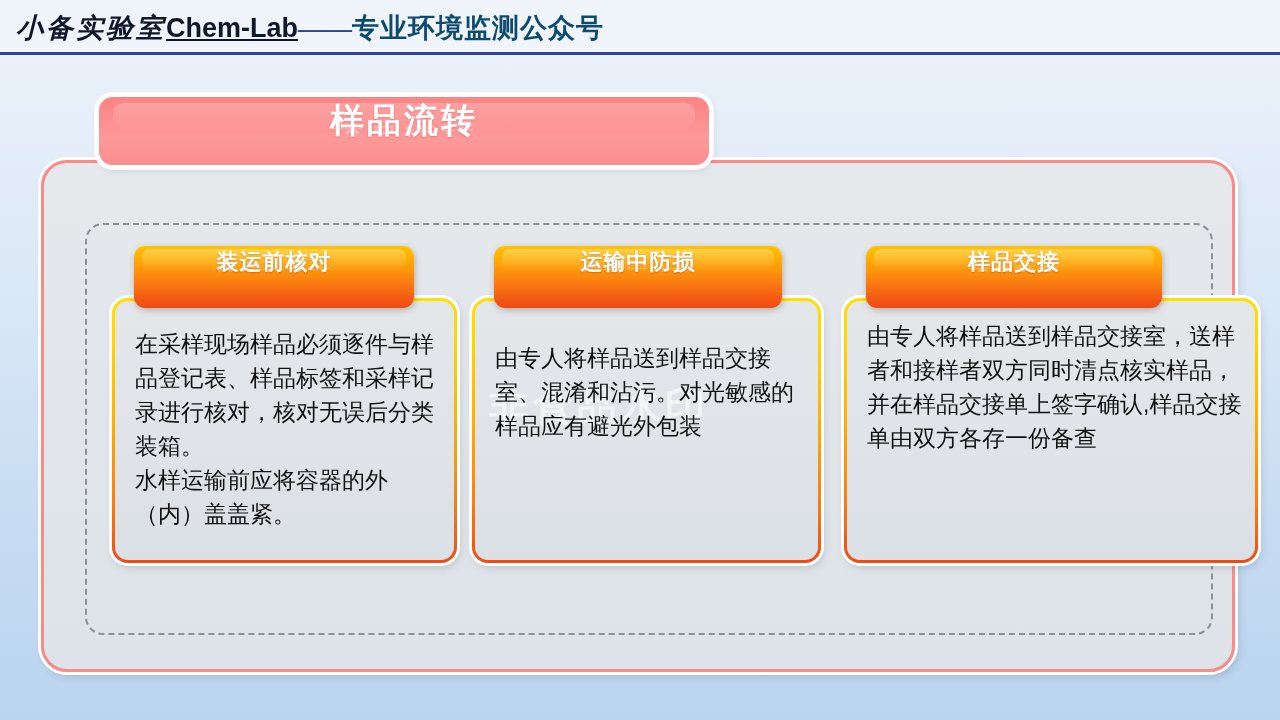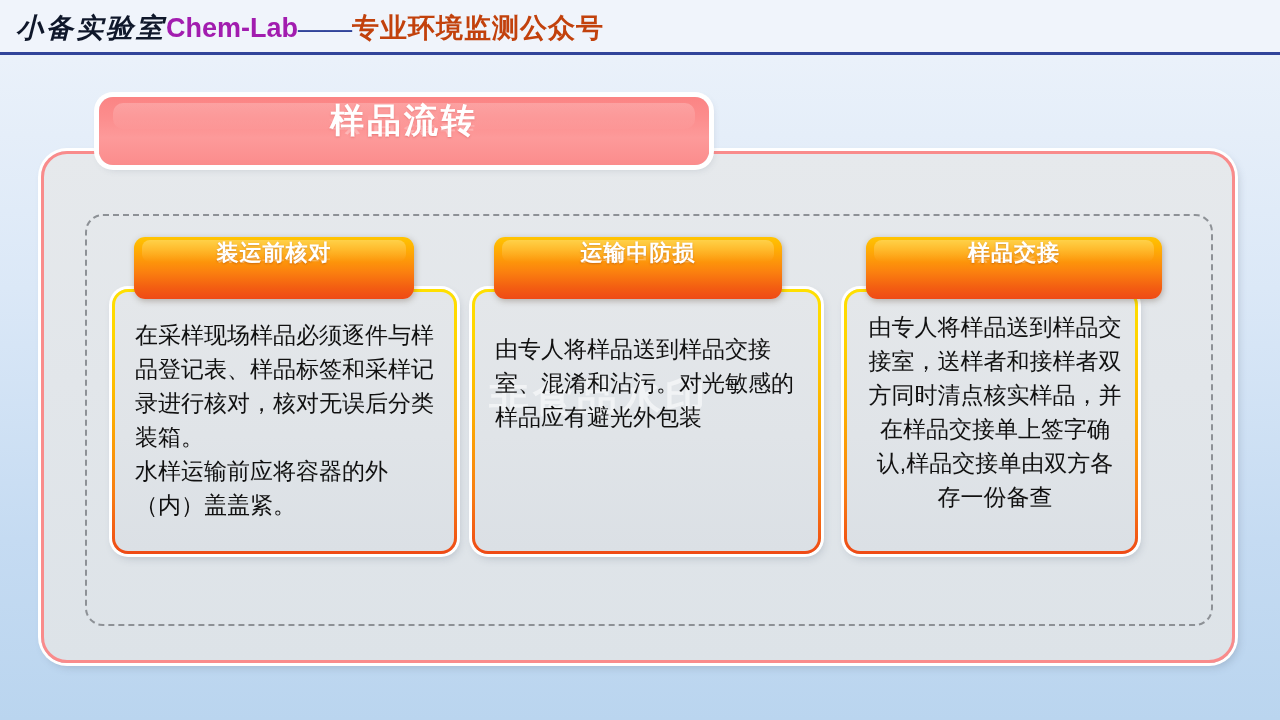--- a/index.html
+++ b/index.html
@@ -28,41 +28,42 @@
   .logo-brand{
     font-family:"DejaVu Serif","Liberation Serif",serif;
     font-style:italic; font-weight:bold;
     letter-spacing:3px;
     color:#0f172a;
   }
   .logo-latin{
     font-family:"Liberation Sans",sans-serif;
     font-style:normal; font-weight:bold;
     letter-spacing:0px;
-    color:#a21caf;
+    color:#0f172a;
+    text-decoration:underline;
   }
   .logo-dash{
     font-family:"Liberation Serif",serif;
     color:#31449a; letter-spacing:0;
   }
   .logo-tail{
     font-family:"DejaVu Serif","Liberation Serif",serif;
     font-weight:bold; font-style:normal;
     letter-spacing:1px;
-    color:#c2410c;
+    color:#0c4a6e;
   }
   .header-rule{
     position:absolute; left:0; top:52px; width:1280px; height:3px;
     background:#31449a;
   }
 
   
   .outer-panel{
     position:absolute;
-    left:41px; top:151px; width:1194px; height:512px;
+    left:41px; top:160px; width:1194px; height:512px;
     border:3px solid #f98b8b;
     border-radius:26px;
     background:linear-gradient(180deg,#e6e9ec 0%,#e2e6ea 45%,#dde3e8 100%);
     box-shadow:0 0 0 3px #ffffff, 3px 4px 9px rgba(80,95,115,0.28);
   }
 
   
   .dashed-box{
     position:absolute;
     left:41px; top:60px; width:1128px; height:412px;
@@ -225,21 +226,21 @@
     </div>
   </div>
 
   <div class="card" style="left:800px; top:83px; width:358px;">
     <div class="card-header" style="width:296px;">
       <div class="ch-text-wrap">
         <span class="ch-text">样品交接</span>
         <span class="ch-reflect">样品交接</span>
       </div>
     </div>
-    <div class="card-body" style="width:294px; height:265px;text-align:center;">
+    <div class="card-body" style="width:414px; height:265px;">
       <div class="card-body-inner">
         <div class="card-text" style="top:18px;">由专人将样品送到样品交接室，送样者和接样者双方同时清点核实样品，并在样品交接单上签字确认,样品交接单由双方各存一份备查</div>
       </div>
     </div>
   </div>
 
 </div>
 
 <div class="title-banner">
   <div class="title-text-wrap">

